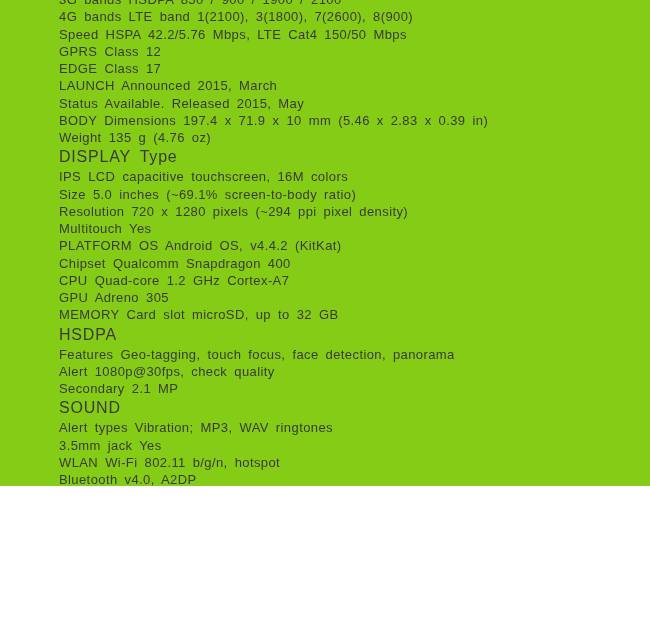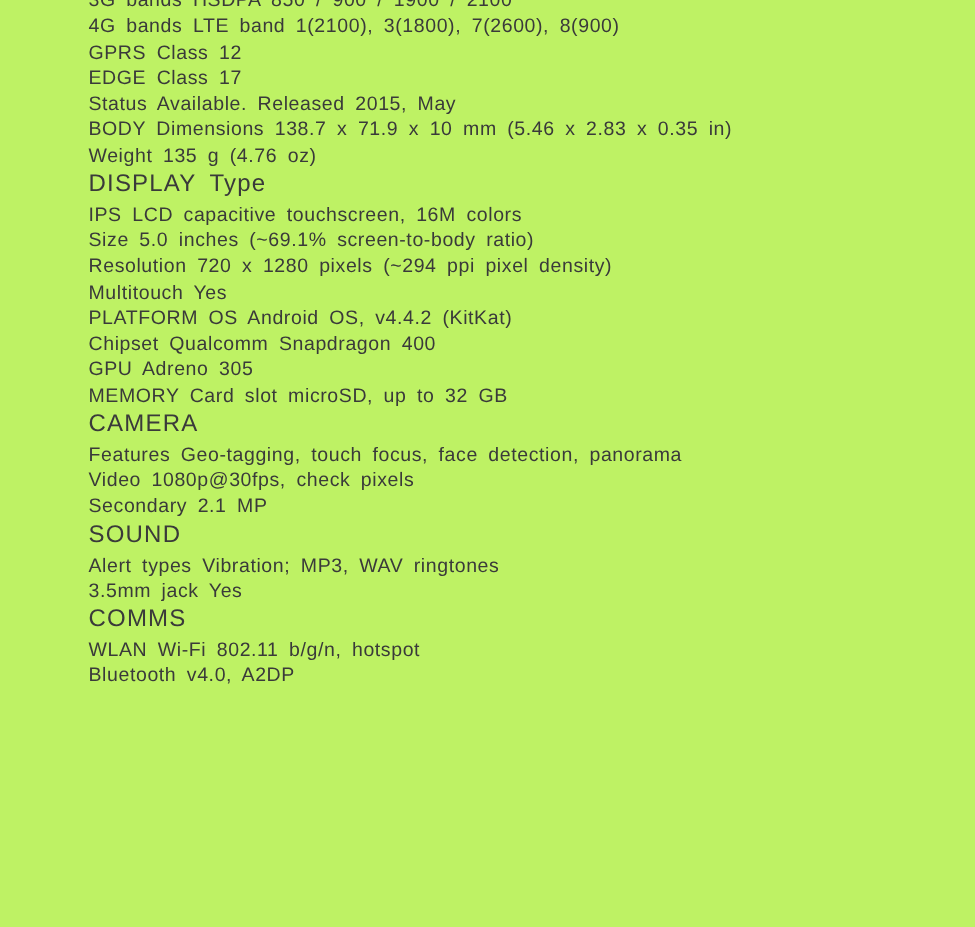--- a/index.html
+++ b/index.html
@@ -3,23 +3,23 @@
 <meta charset="utf-8">
 <style>
   html, body {
     margin: 0;
     padding: 0;
     background: #ffffff;
   }
   .page {
     position: relative;
     width: 650px;
-    height: 618px;
+    height: 486px;
     overflow: hidden;
-    background: #bef264;
+    background: #84cc16;
   }
   .content {
     position: absolute;
     top: -9px;
     left: 59px;
     right: 0;
     font-family: "Liberation Sans", "DejaVu Sans", sans-serif;
     color: #3a3a3a;
   }
   .section { margin: 0; padding: 0; }
@@ -42,47 +42,49 @@
   }
 </style>
 </head>
 <body>
 
 <div class="page">
   <div class="content" id="spec-content" style="color: rgb(58, 58, 58);">
       <div class="section">
         <div class="line">3G bands HSDPA 850 / 900 / 1900 / 2100</div>
         <div class="line">4G bands LTE band 1(2100), 3(1800), 7(2600), 8(900)</div>
+        <div class="line">Speed HSPA 42.2/5.76 Mbps, LTE Cat4 150/50 Mbps</div>
         <div class="line">GPRS Class 12</div>
         <div class="line">EDGE Class 17</div>
+        <div class="line">LAUNCH Announced 2015, March</div>
         <div class="line">Status Available. Released 2015, May</div>
-        <div class="line">BODY Dimensions 138.7 x 71.9 x 10 mm (5.46 x 2.83 x 0.35 in)</div>
+        <div class="line">BODY Dimensions 197.4 x 71.9 x 10 mm (5.46 x 2.83 x 0.39 in)</div>
         <div class="line">Weight 135 g (4.76 oz)</div>
       </div>
       <div class="section">
         <div class="heading">DISPLAY Type</div>
         <div class="line">IPS LCD capacitive touchscreen, 16M colors</div>
         <div class="line">Size 5.0 inches (~69.1% screen-to-body ratio)</div>
         <div class="line">Resolution 720 x 1280 pixels (~294 ppi pixel density)</div>
         <div class="line">Multitouch Yes</div>
         <div class="line">PLATFORM OS Android OS, v4.4.2 (KitKat)</div>
         <div class="line">Chipset Qualcomm Snapdragon 400</div>
+        <div class="line">CPU Quad-core 1.2 GHz Cortex-A7</div>
         <div class="line">GPU Adreno 305</div>
         <div class="line">MEMORY Card slot microSD, up to 32 GB</div>
       </div>
       <div class="section">
-        <div class="heading">CAMERA</div>
+        <div class="heading">HSDPA</div>
         <div class="line">Features Geo-tagging, touch focus, face detection, panorama</div>
-        <div class="line">Video 1080p@30fps, check pixels</div>
+        <div class="line">Alert 1080p@30fps, check quality</div>
         <div class="line">Secondary 2.1 MP</div>
       </div>
       <div class="section">
         <div class="heading">SOUND</div>
         <div class="line">Alert types Vibration; MP3, WAV ringtones</div>
         <div class="line">3.5mm jack Yes</div>
       </div>
       <div class="section">
-        <div class="heading">COMMS</div>
         <div class="line">WLAN Wi-Fi 802.11 b/g/n, hotspot</div>
         <div class="line">Bluetooth v4.0, A2DP</div>
       </div>
     </div>
 </div>
 
 </body></html>

